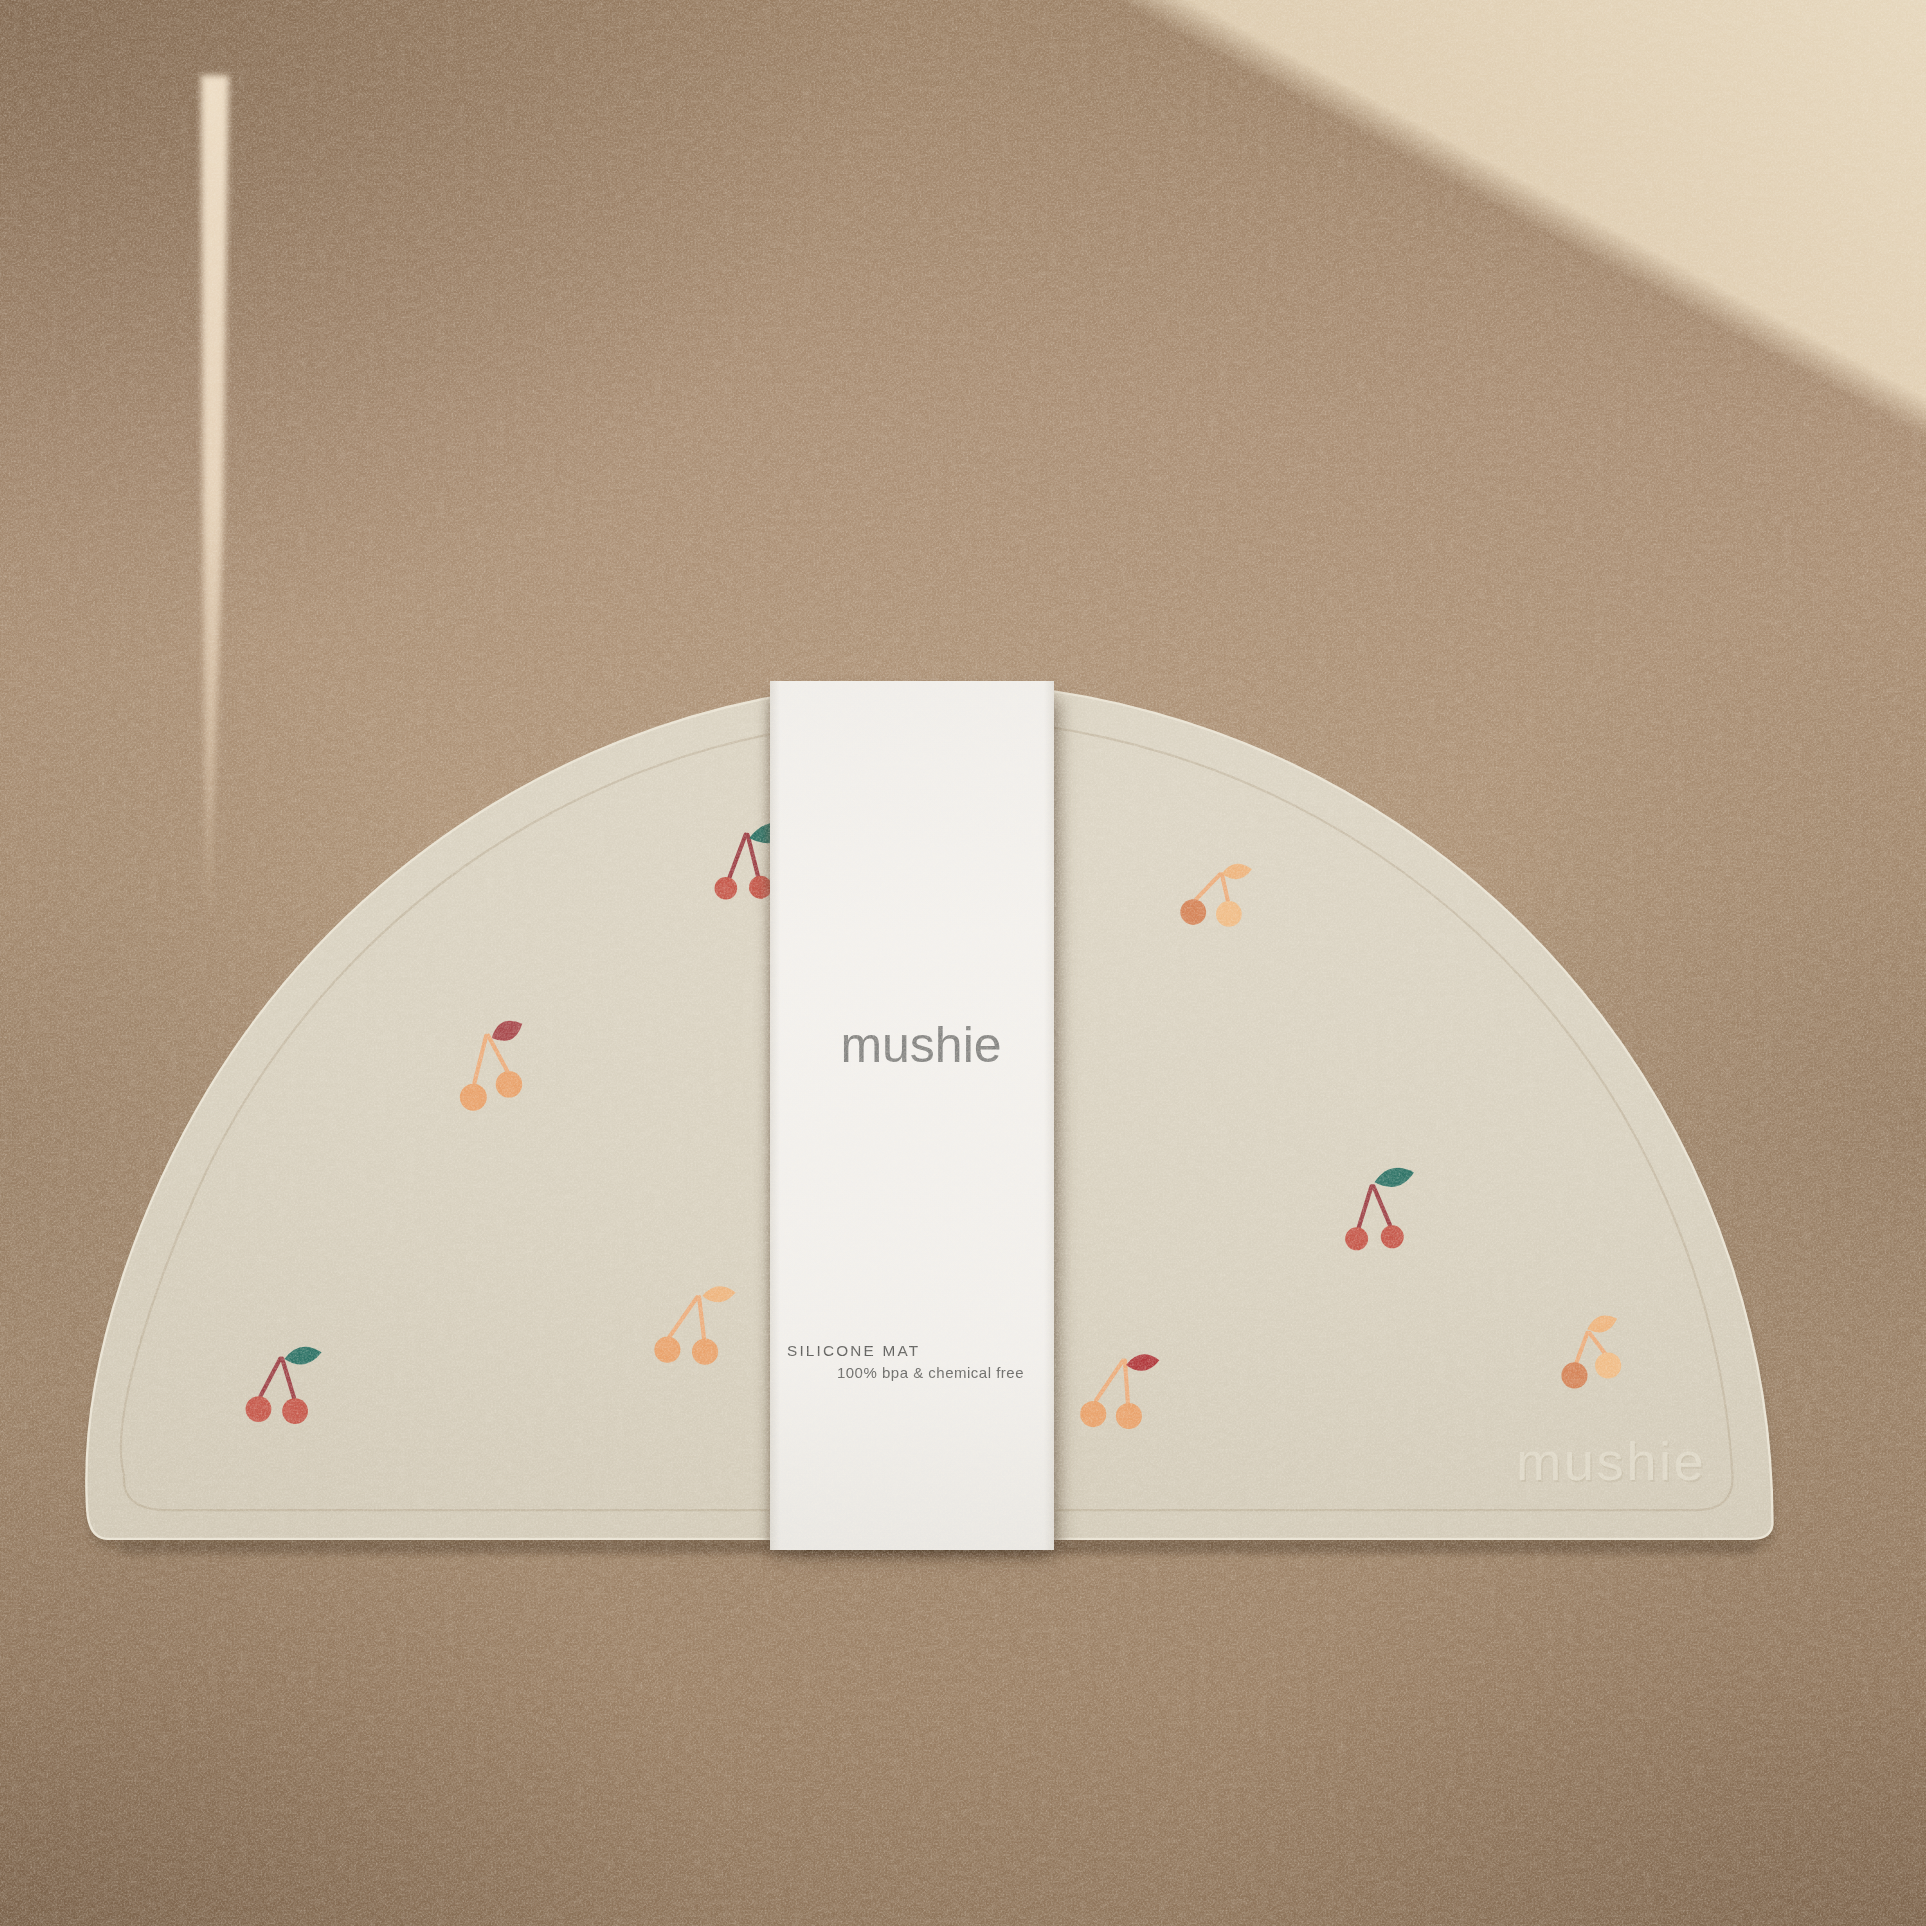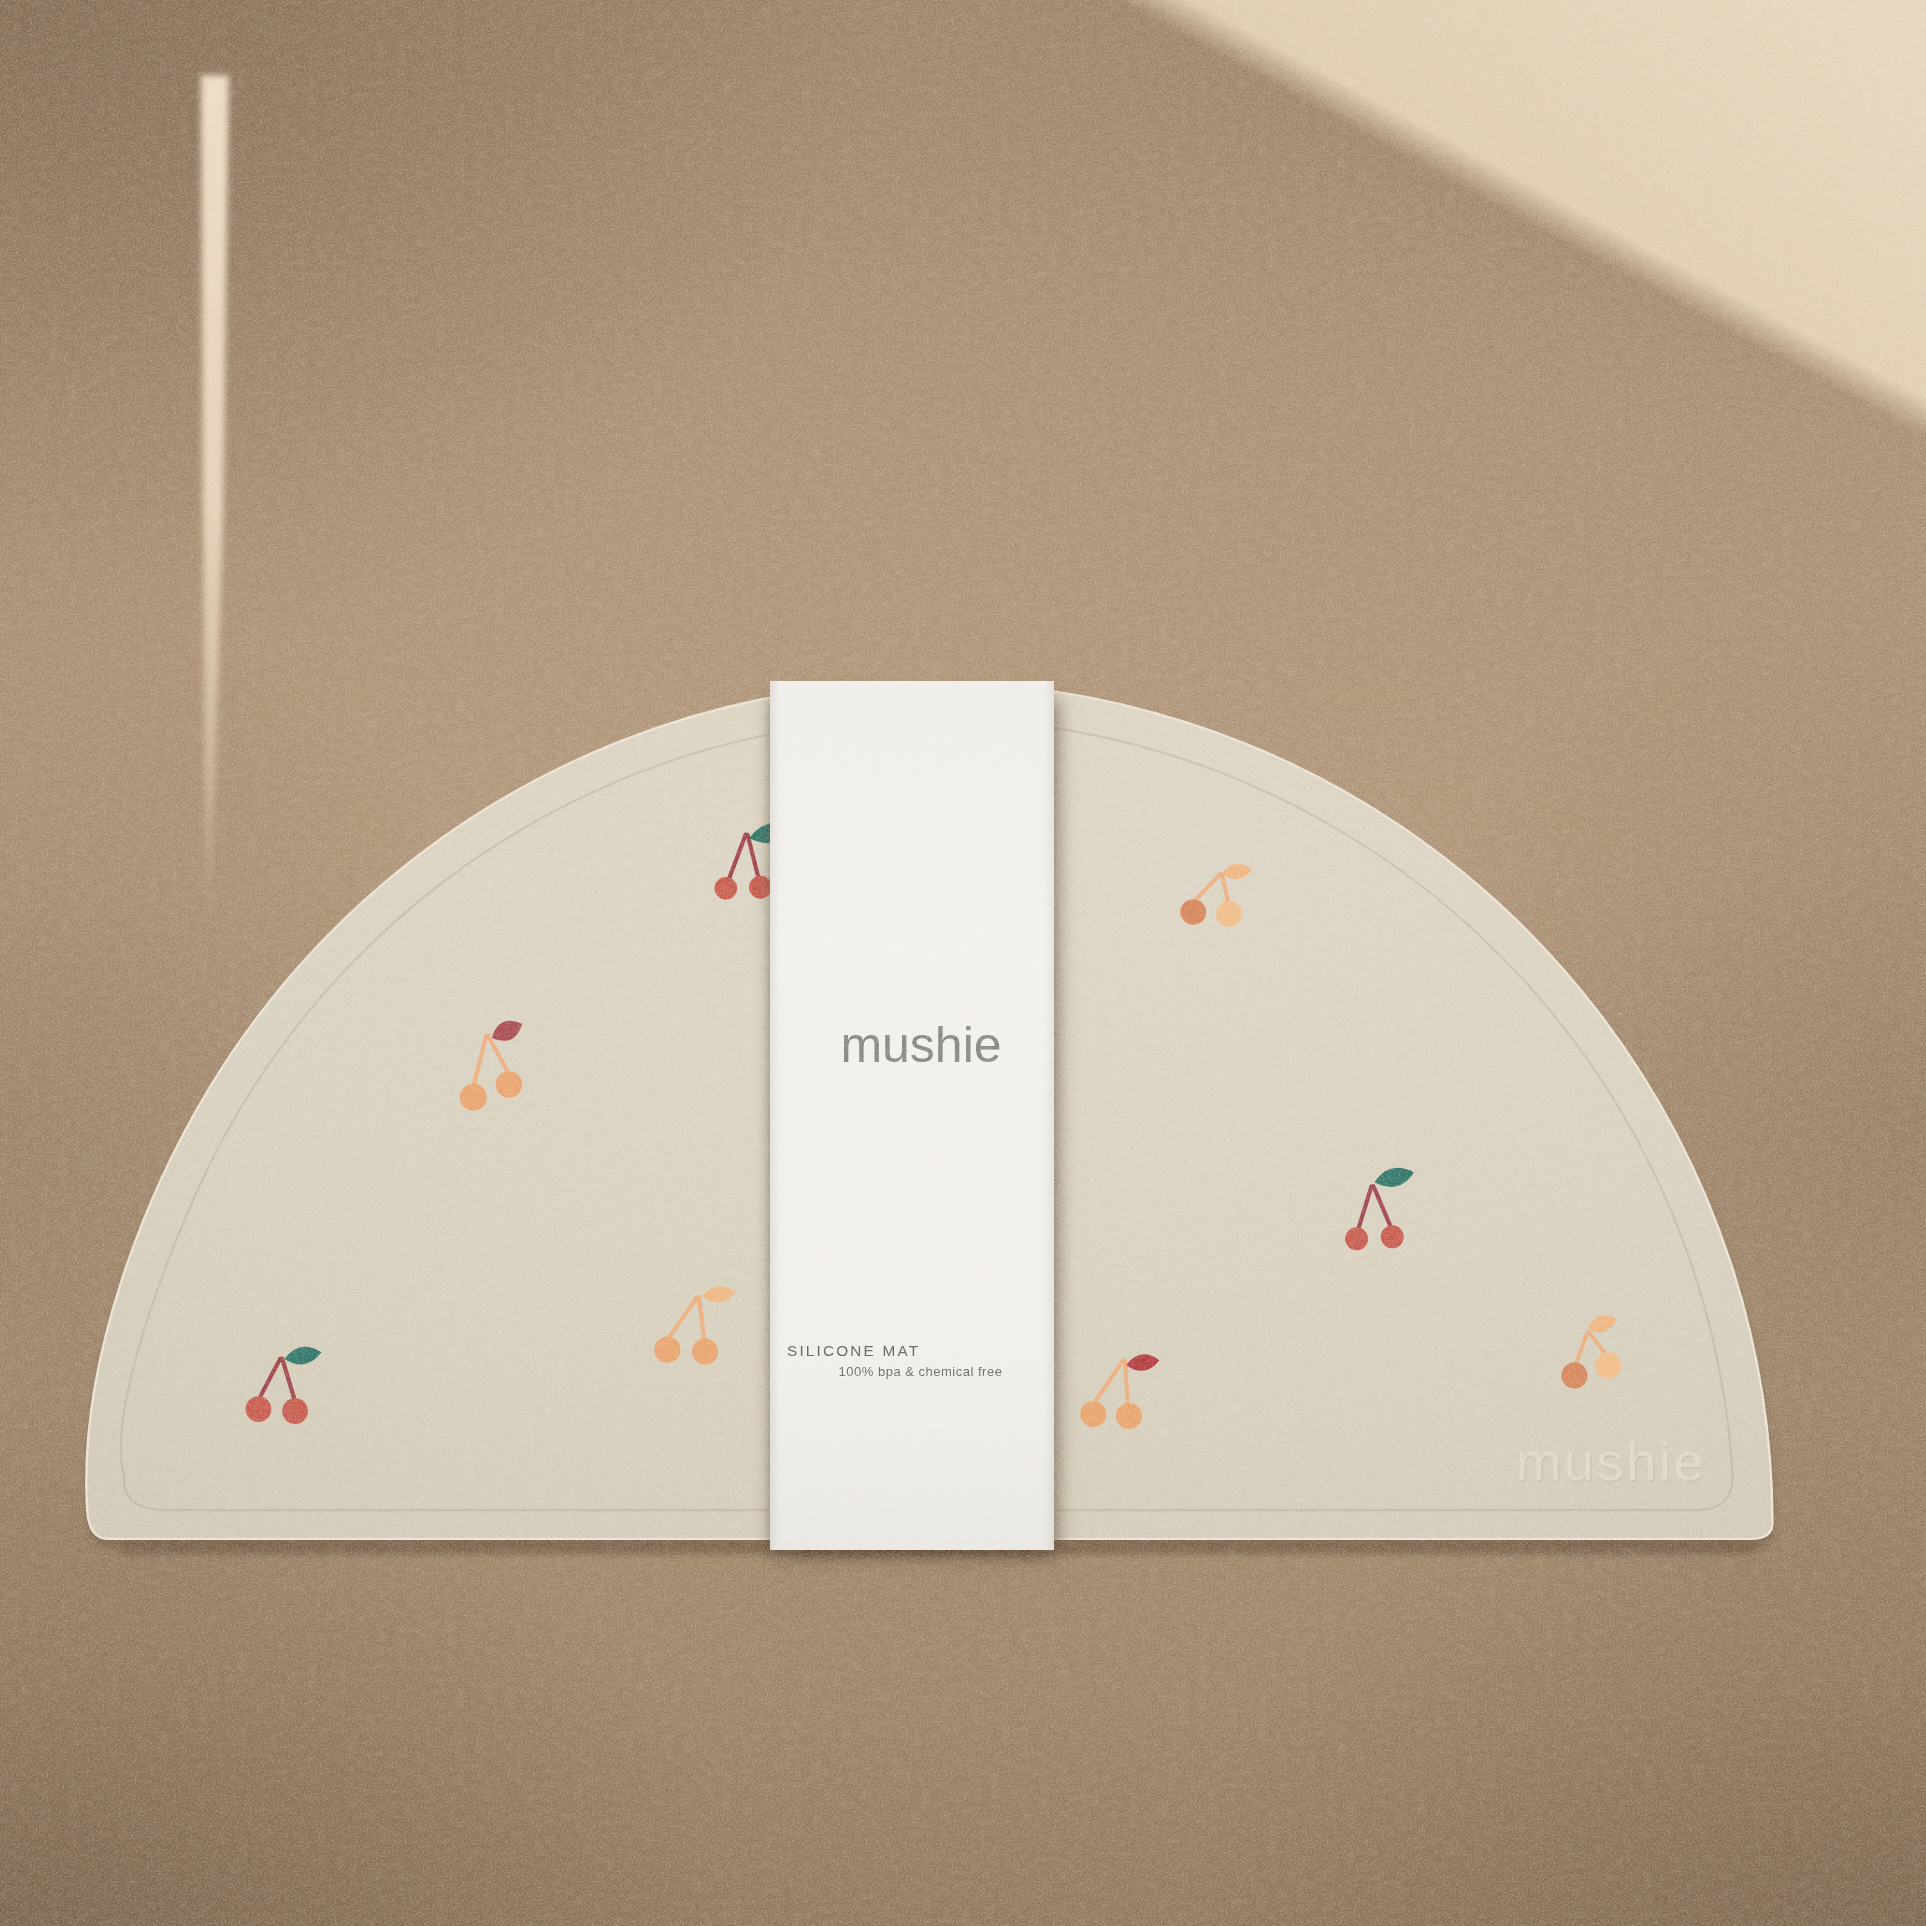--- a/index.html
+++ b/index.html
@@ -26,22 +26,22 @@
     background:linear-gradient(180deg,#f0eeeb 0%,#f3f1ee 30%,#f1efec 78%,#eceae6 92%,#e9e7e3 100%);
     box-shadow:0 10px 14px -4px rgba(75,55,38,0.5), -9px 10px 12px -8px rgba(95,75,55,0.45), 14px 12px 16px -8px rgba(95,75,55,0.5);}
   .band:before{content:"";position:absolute;left:0;top:0;bottom:0;width:10px;
     background:linear-gradient(90deg, rgba(150,140,120,0.18), rgba(150,140,120,0));}
   .band:after{content:"";position:absolute;right:0;top:0;bottom:0;width:10px;
     background:linear-gradient(270deg, rgba(150,140,120,0.16), rgba(150,140,120,0));}
   .logo{position:absolute;left:0;width:100%;top:339px;text-align:center;line-height:1;
     font-size:50px;color:#858583;letter-spacing:0;text-indent:18px;}
   .cap{position:absolute;left:0;width:100%;top:662px;text-align:left;line-height:1;
     font-size:15.3px;color:#5d5d5b;letter-spacing:2.2px;text-indent:17px;}
-  .sub{position:absolute;left:0;width:100%;top:684px;text-align:center;line-height:1;
-    font-size:13px;color:#686866;letter-spacing:0.5px;text-indent:17px;}
+  .sub{position:absolute;left:10px;width:100%;top:684px;text-align:center;line-height:1;
+    font-size:15px;color:#686866;letter-spacing:0.5px;text-indent:17px;}
   svg{position:absolute;left:0;top:0;}
   .noise{position:absolute;inset:0;opacity:0.55;pointer-events:none;}
 </style>
 </head>
 <body>
 <div id="stage">
 
   <div class="bg"></div>
 
   <div class="vig"></div>

